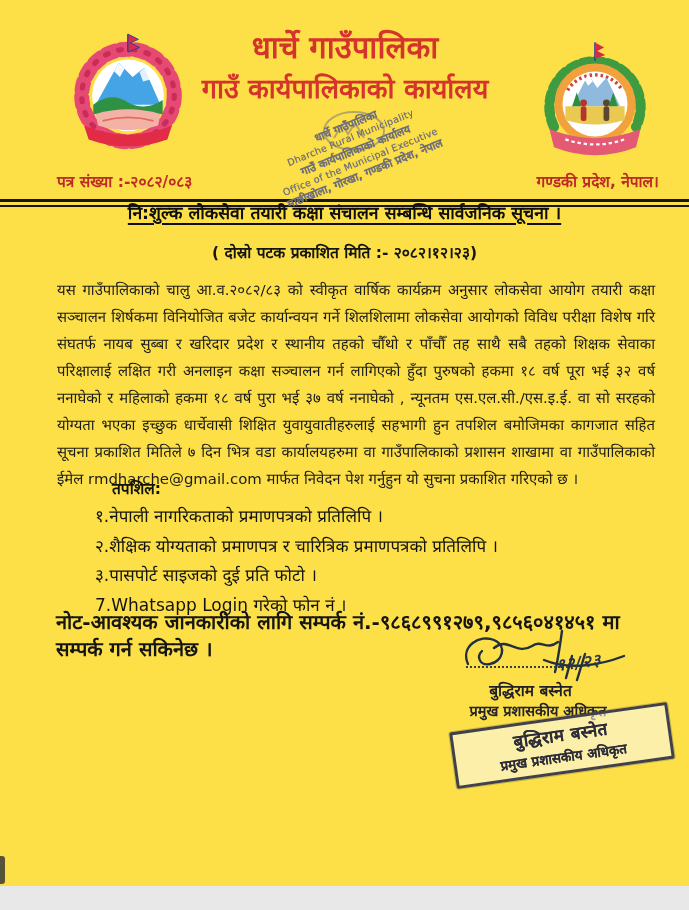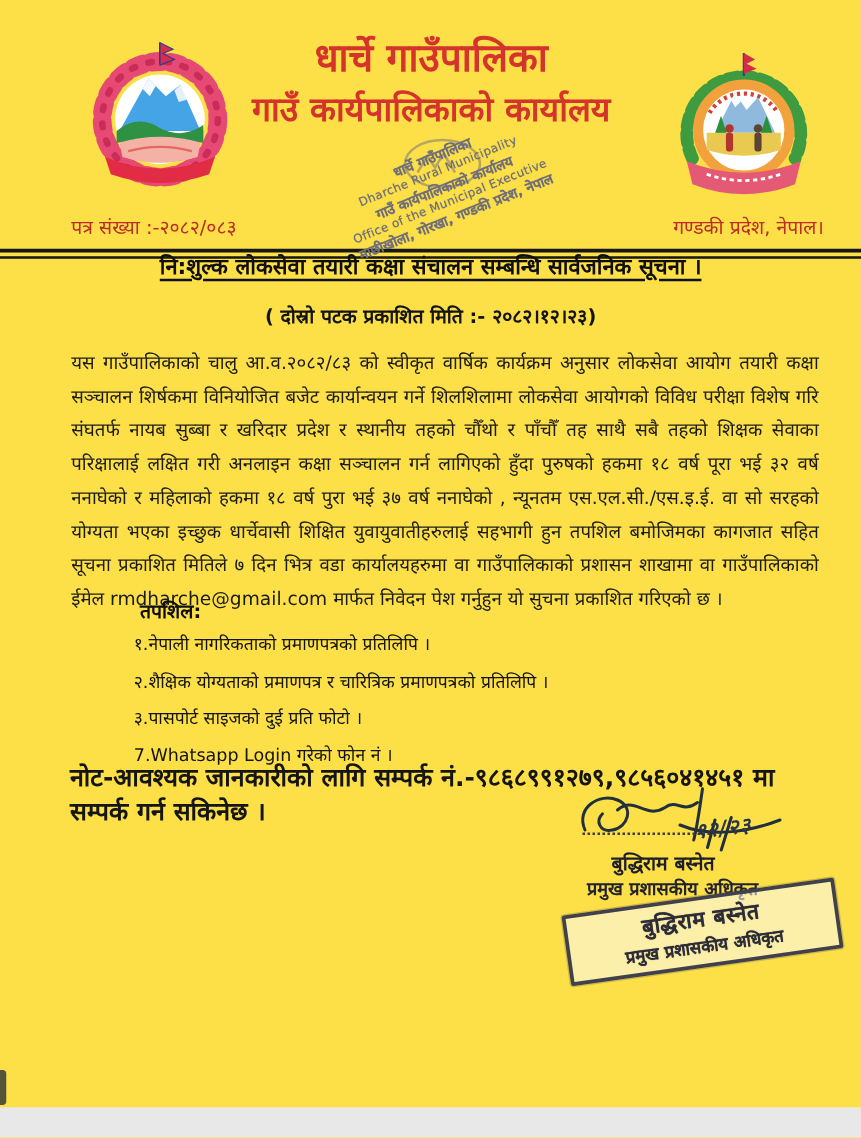--- a/index.html
+++ b/index.html
@@ -23,21 +23,21 @@
     text-shadow:0 0 0.7px rgba(110,110,125,0.7);
   }
   .seal div{white-space:nowrap;}
   .seal-np{font-size:11px;font-weight:bold;line-height:13px;}
   .seal-en{font-size:9.5px;line-height:12.5px;letter-spacing:0.3px;}
   .seal-emblem{position:absolute;left:318px;top:108px;width:72px;height:46px;opacity:0.5;z-index:6;}
   
   .meta{
     position:absolute;left:57px;right:30px;top:170px;
     display:flex;justify-content:space-between;
-    font-weight:normal;font-size:15.5px;color:#bd2b25;
+    font-weight:bold;font-size:15.5px;color:#bd2b25;
   }
   .rule{
     position:absolute;left:0;right:0;top:199px;height:3px;
     border-top:3px solid #161616;border-bottom:2px solid #161616;
   }
   
   .notice-title{
     position:absolute;left:0;right:0;top:200px;text-align:center;
     font-size:17.5px;font-weight:bold;color:#0f0f0f;
   }
@@ -47,21 +47,21 @@
     font-size:15.5px;font-weight:bold;color:#141414;
   }
   .body-par{
     position:absolute;left:57px;right:34px;top:277px;
     font-size:14.9px;line-height:27px;text-align:justify;color:#1b1b1b;
   }
   .tapasil-head{
     position:absolute;left:112px;top:477px;font-size:15.5px;font-weight:bold;color:#101010;
     text-underline-offset:3px;
   }
-  .tapasil-list{position:absolute;left:95px;top:502px;font-size:14px;color:#131313;margin-left:12px;}
+  .tapasil-list{position:absolute;left:95px;top:502px;font-size:17px;color:#131313;}
   .tapasil-list div{line-height:29.5px;}
   .note-line{
     position:absolute;left:56px;right:30px;top:608px;
     font-size:20px;font-weight:bold;color:#151515;
   }
   
   .sig-svg{position:absolute;left:448px;top:626px;width:205px;height:60px;}
   .sig-dots{position:absolute;left:466px;top:666px;width:102px;border-bottom:2.5px dotted #3c3c48;}
   .sig-date{
     position:absolute;left:556px;top:650px;font-size:16.5px;font-weight:bold;font-style:italic;

